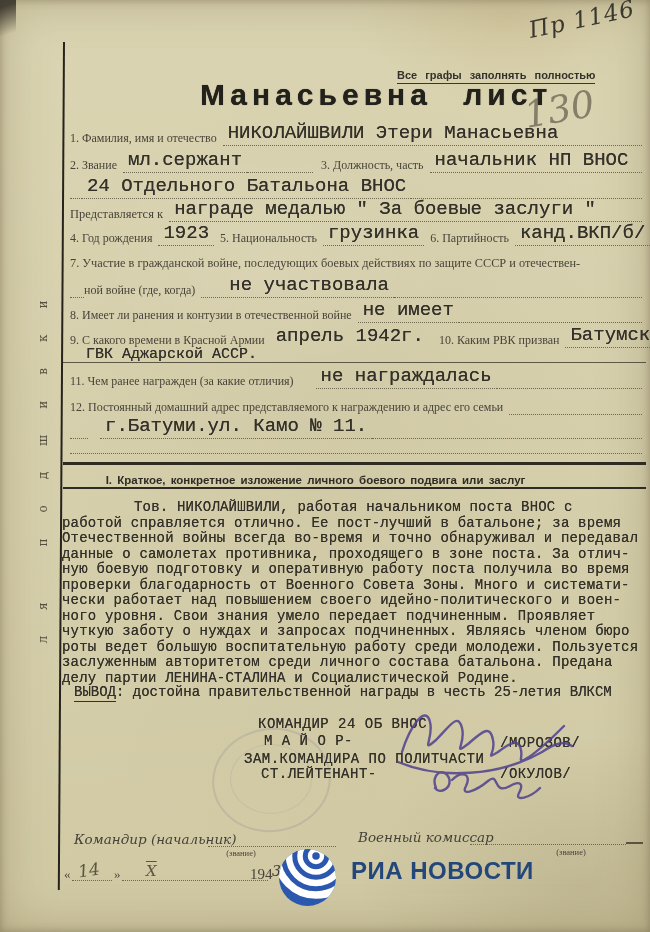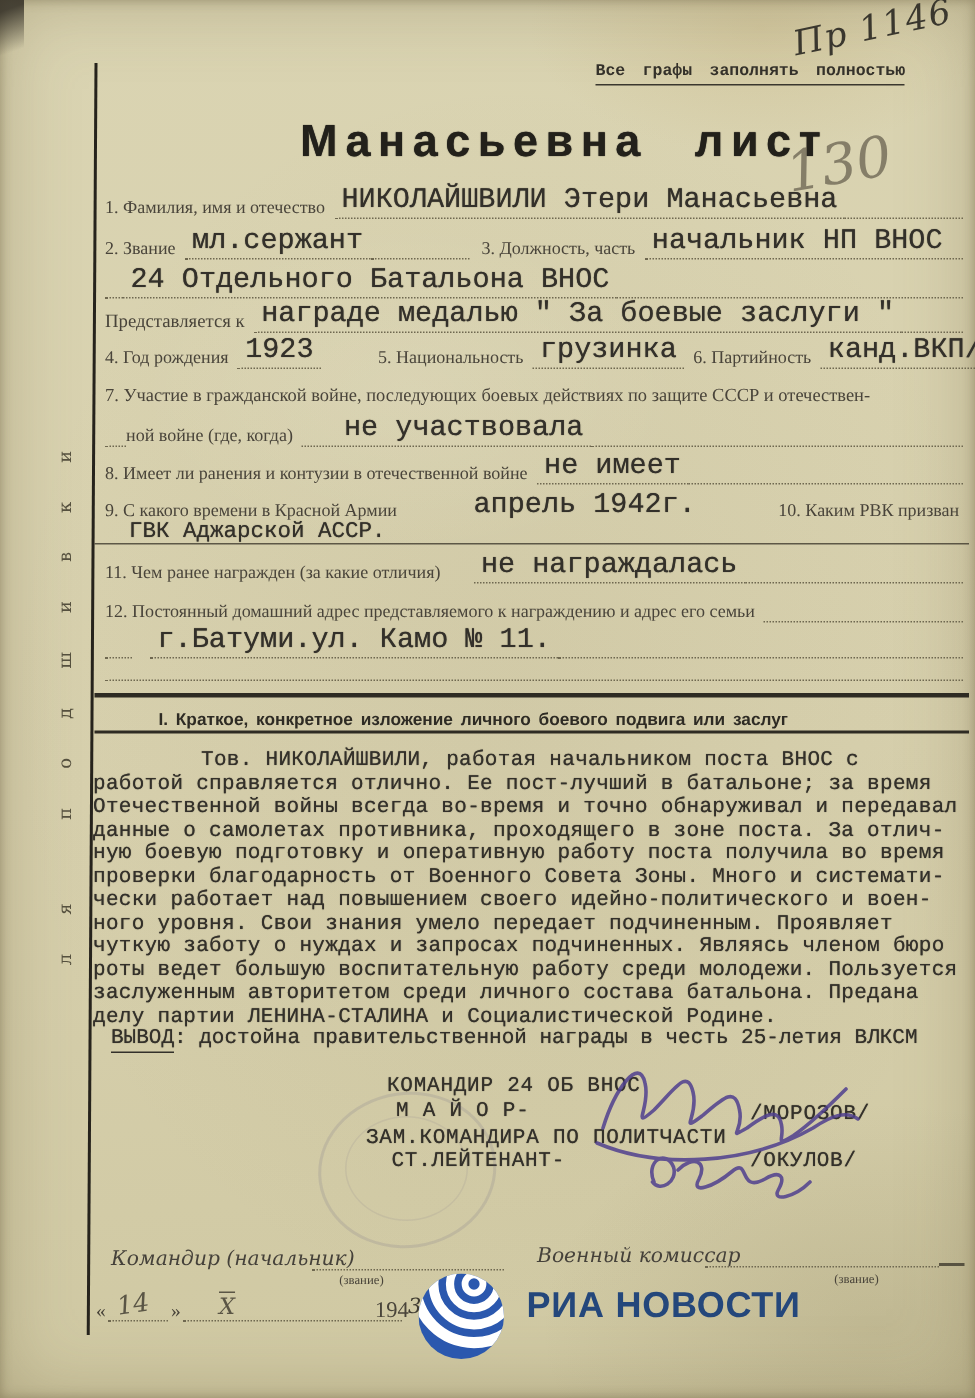--- a/index.html
+++ b/index.html
@@ -46,21 +46,21 @@
 
 <div class="page">
 
   <div class="abs" style="top:0;left:0;width:16px;height:48px;background:linear-gradient(160deg,rgba(50,46,37,.85) 15%,transparent 70%);"></div>
   <div class="abs" style="left:63px;top:42px;width:2px;height:848px;background:#26231c;transform:rotate(.35deg);transform-origin:top;"></div>
 
   <div class="abs hand" style="top:452px;left:-157px;width:400px;text-align:center;transform:rotate(-90deg);
               font-style:normal;font-size:12px;letter-spacing:26px;color:#55503e;">ля подшивки</div>
 
   <div class="abs hand" style="left:528px;top:6px;font-size:23px;color:#3a372e;transform:rotate(-12deg);letter-spacing:1px;">Пр 1146</div>
-  <div class="abs instr" style="left:397px;top:42px;font-family:Liberation Mono, monospace;">Все графы заполнять полностью</div>
+  <div class="abs instr" style="left:397px;top:69px;">Все графы заполнять полностью</div>
   <div class="abs title" style="left:200px;top:78px;">Манасьевна лист</div>
   <div class="abs hand" style="left:524px;top:88px;font-size:37px;color:rgba(104,98,80,.75);transform:rotate(-10deg);">130</div>
 
   <div class="row" style="top:129px;">
     <span class="lbl">1. Фамилия, имя и отечество</span>
     <span class="val typ">НИКОЛАЙШВИЛИ Этери Манасьевна</span>
     <span class="fill"></span>
   </div>
 
   <div class="row" style="top:156px;">
@@ -80,41 +80,41 @@
   <div class="row" style="top:205px;">
     <span class="lbl" style="font-size:12.5px;">Представляется к</span>
     <span class="val typ">награде медалью " За боевые заслуги "</span>
     <span class="fill"></span>
   </div>
 
   <div class="row" style="top:229px;">
     <span class="lbl">4. Год рождения</span>
     <span class="val typ">1923</span>
     <span class="sp" style="width:26px;"></span>
-    <span class="lbl" style="padding-left:6px;margin-left:32px;">5. Национальность</span>
+    <span class="lbl" style="padding-left:6px;">5. Национальность</span>
     <span class="val typ">грузинка</span>
     <span class="lbl" style="padding-left:6px;">6. Партийность</span>
     <span class="val typ" style="flex:1;">канд.ВКП/б/</span>
   </div>
 
   <div class="abs lbl" style="top:256px;left:70px;right:6px;font-size:12.3px;white-space:nowrap;">7. Участие в гражданской войне, последующих боевых действиях по защите СССР  и  отечествен-</div>
   <div class="row" style="top:281px;">
     <span class="sp" style="width:14px;"></span>
     <span class="lbl">ной войне (где, когда)</span>
     <span class="val typ" style="padding-left:28px;margin-top:20px;">не участвовала</span>
     <span class="fill"></span>
   </div>
 
   <div class="row" style="top:306px;">
     <span class="lbl">8. Имеет ли ранения и контузии в отечественной войне</span>
     <span class="val typ">не имеет</span>
     <span class="fill"></span>
   </div>
 
-  <div class="row" style="top:331px;gap:40px;">
+  <div class="row" style="top:331px;">
     <span class="lbl">9. С какого времени в Красной Армии</span>
     <span class="val typ noline">апрель 1942г.</span>
     <span class="lbl" style="padding-left:10px;">10. Каким РВК призван</span>
     <span class="val typ" style="flex:1;">Батумским</span>
   </div>
   <div class="abs typ" style="top:346px;left:86px;font-size:15px;">ГВК Аджарской АССР.</div>
   <div class="thinline" style="top:362px;left:63px;right:4px;"></div>
 
   <div class="row" style="top:372px;justify-content:flex-end;">
     <span class="lbl">11. Чем ранее награжден (за какие отличия)</span>

